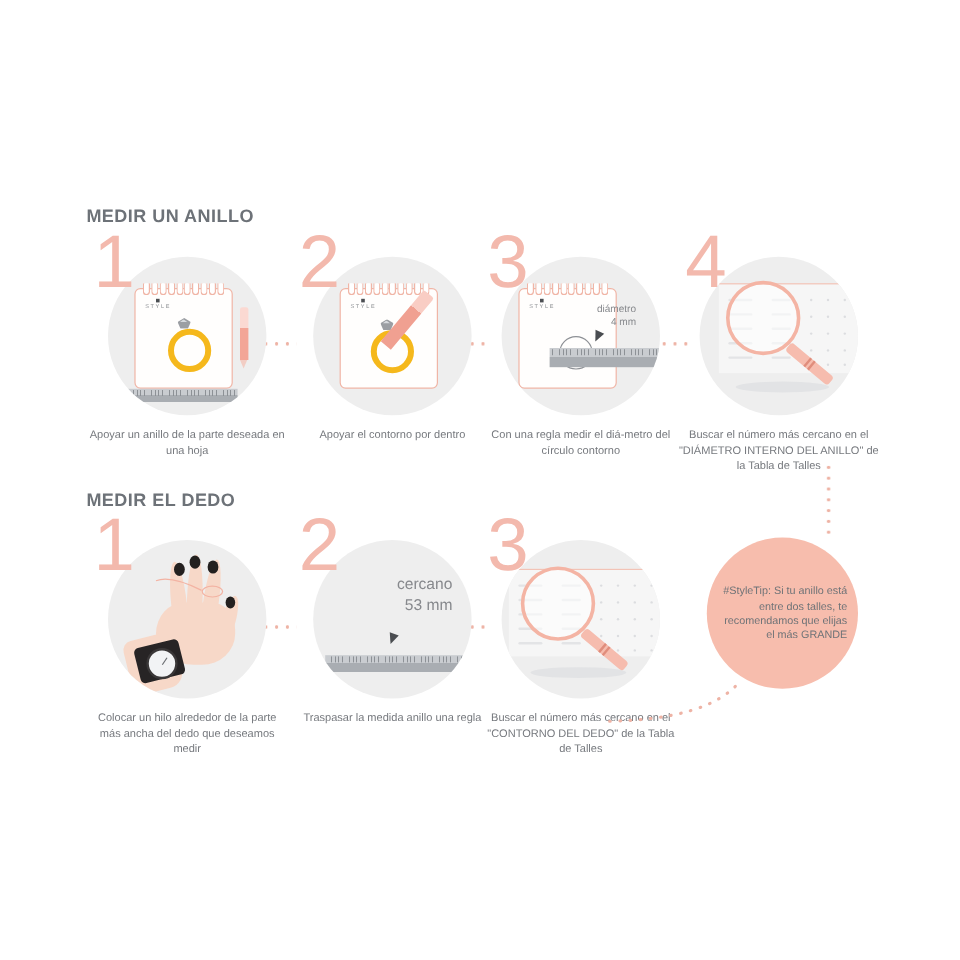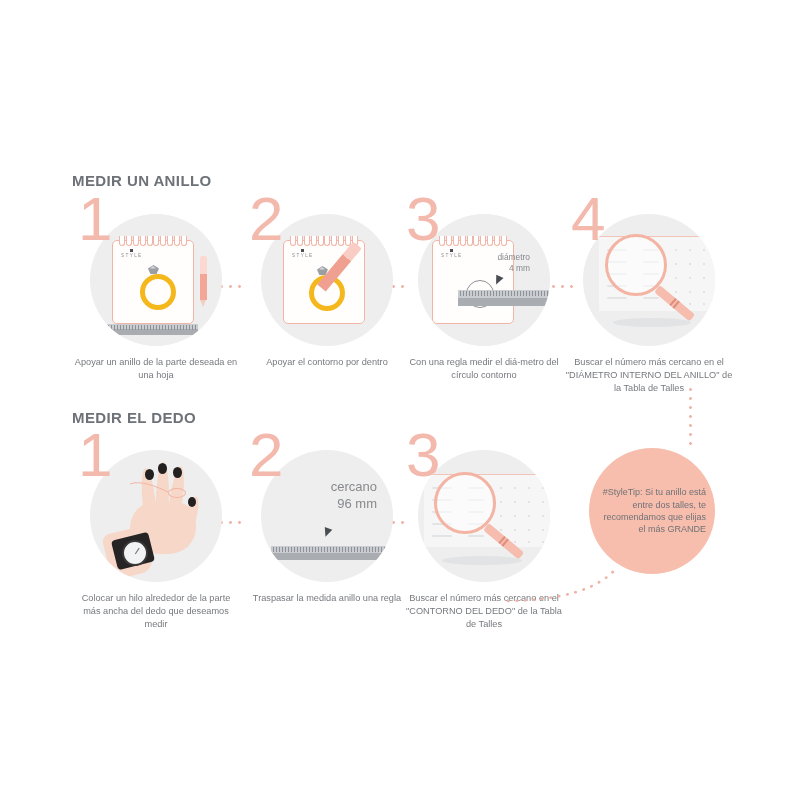--- a/index.html
+++ b/index.html
@@ -472,21 +472,21 @@
       <div class="watch-face" style="left:32px; top:90px; width:22px; height:22px;"></div>
     </div>
     <div class="caption">Colocar un hilo alrededor de la parte más ancha del dedo que deseamos medir</div>
   </div>
 
   <div class="step" style="left:243px; top:432px;">
     <div class="step-num">2</div>
     <div class="disc">
       <div class="measure-label" style="left:16px; top:28px; width:100px; font-size:13px;">
         <div>cercano</div>
-        <div>96 mm</div>
+        <div>53 mm</div>
       </div>
       <div class="arrow-head" style="left:62px; top:78px; transform:rotate(200deg);"></div>
       <div class="ruler-strip" style="left:10px; top:96px; width:116px; height:14px;"></div>
     </div>
     <div class="caption">Traspasar la medida anillo una regla</div>
   </div>
 
   <div class="step" style="left:400px; top:432px;">
     <div class="step-num">3</div>
     <div class="disc">

